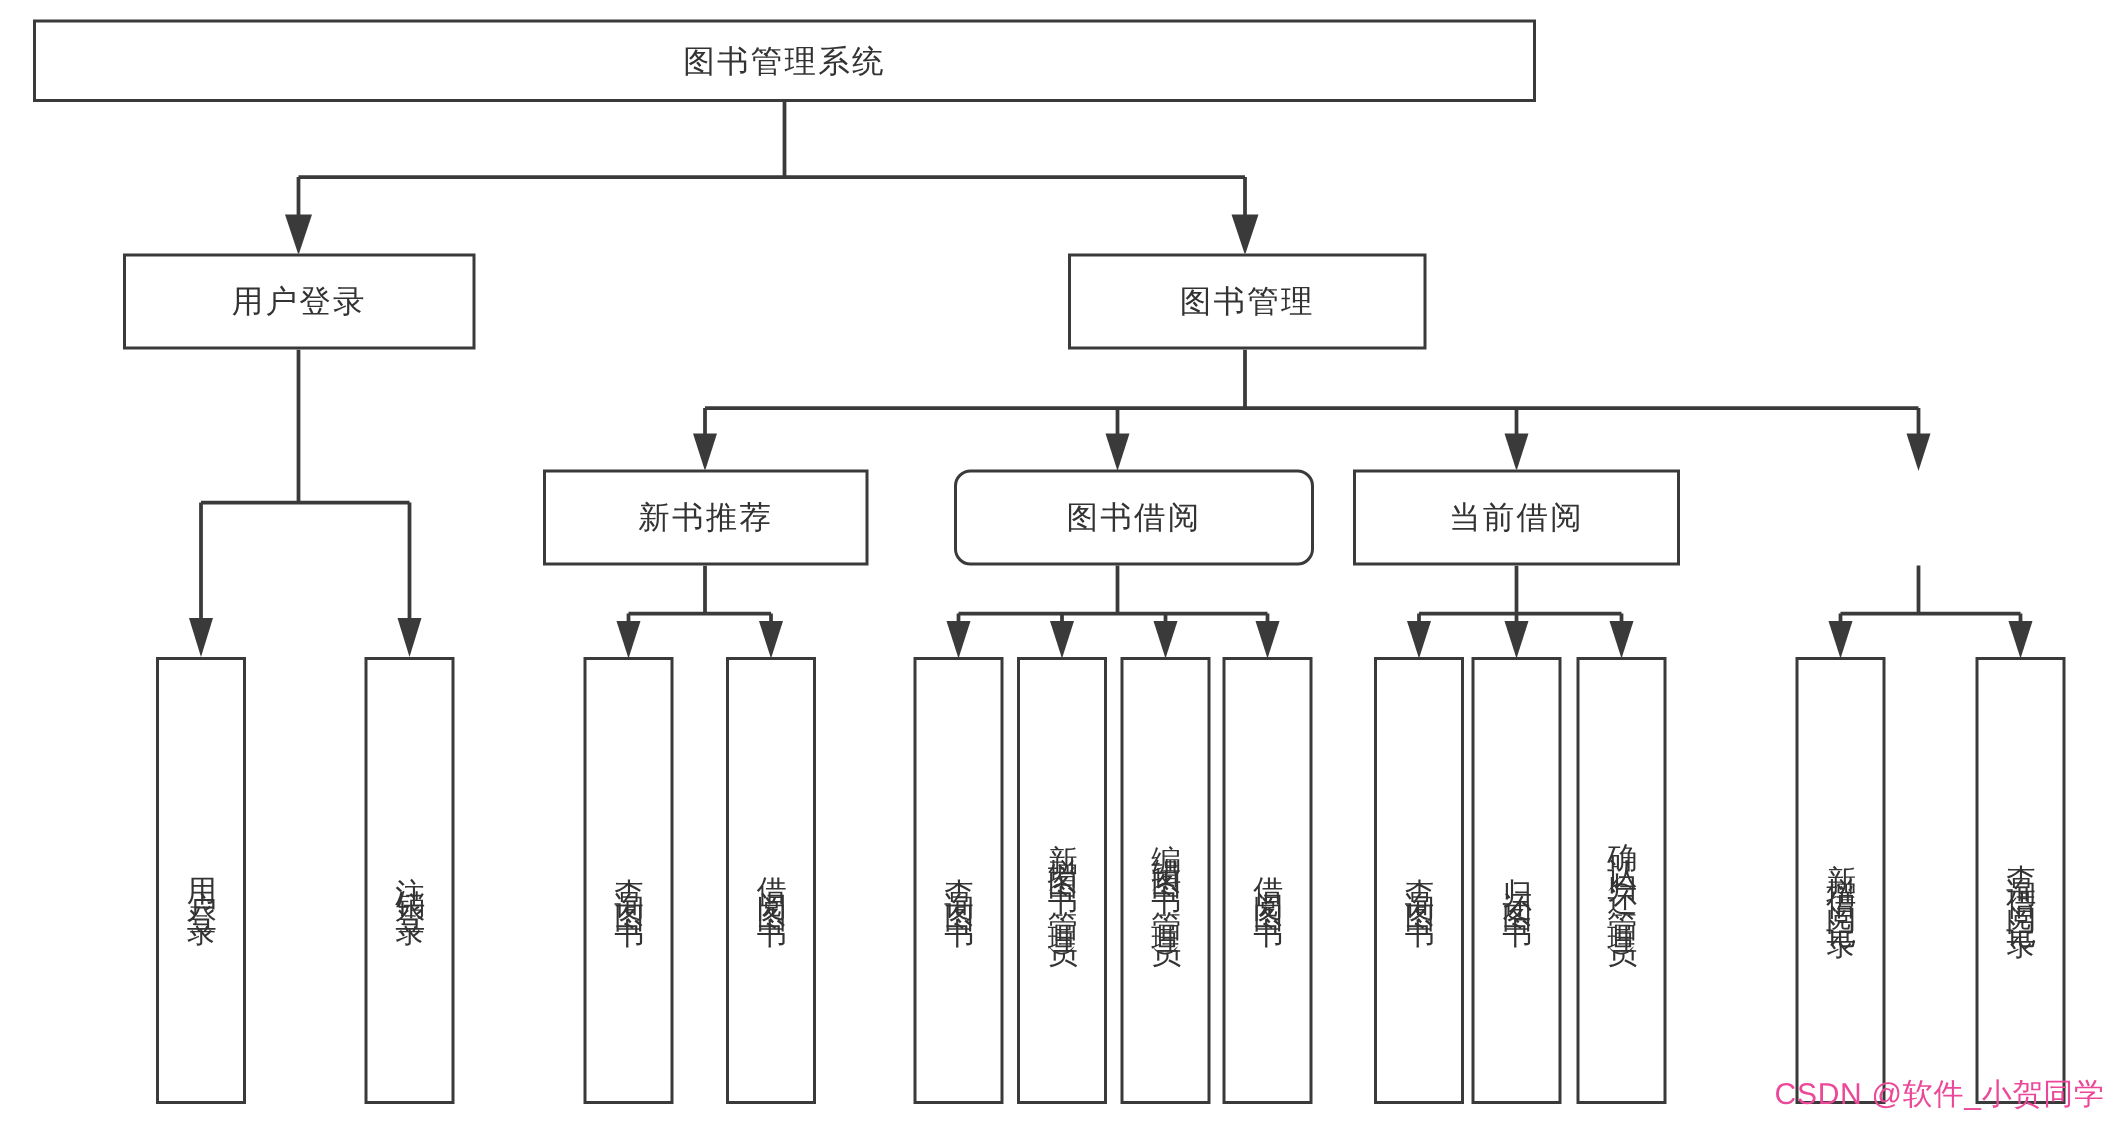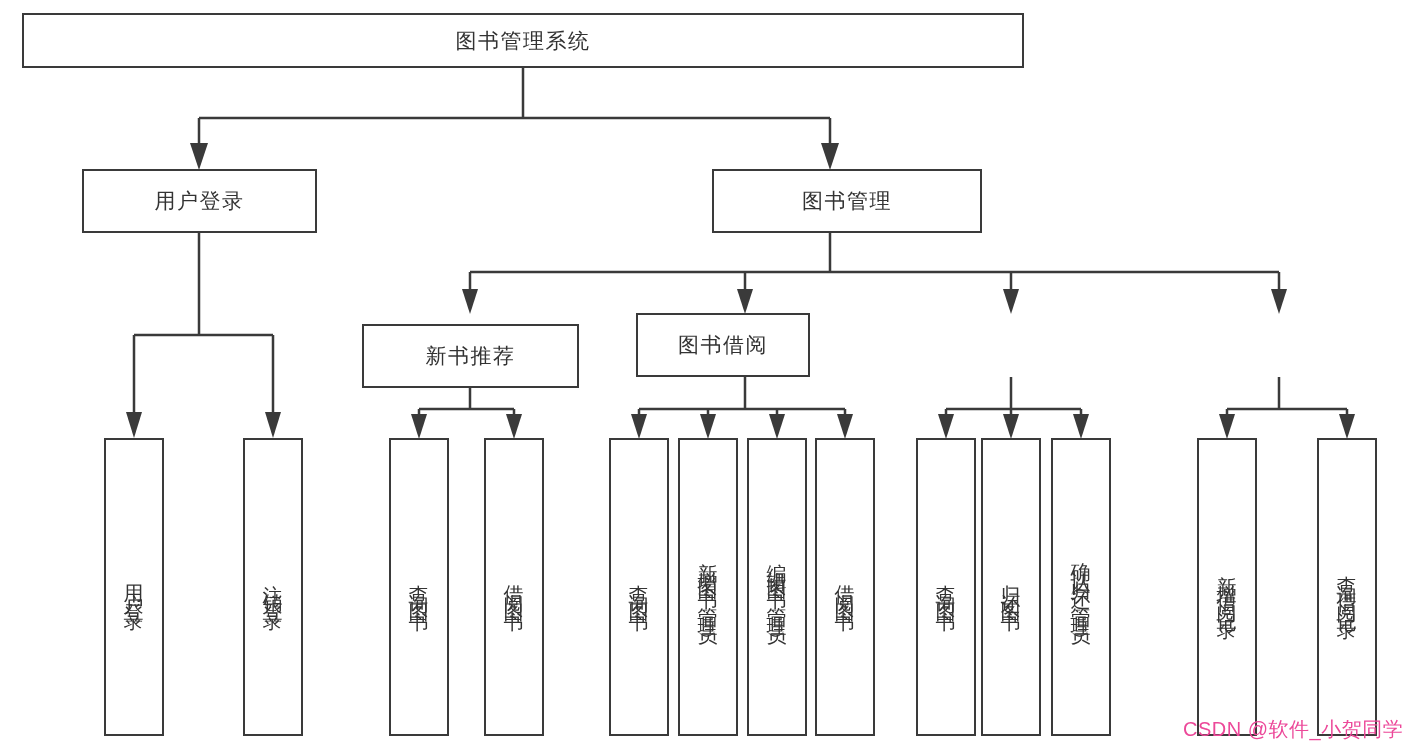--- a/index.html
+++ b/index.html
@@ -65,29 +65,32 @@
     </g>
   </svg>
 
   <div class="node hnode root" style="left:22px; top:13px; width:1002px; height:55px;">
     <span>图书管理系统</span>
   </div>
 
   <div class="node hnode" style="left:82px; top:169px; width:235px; height:64px;">
     <span>用户登录</span>
   </div>
-  <div class="node hnode" style="left:712px; top:169px; width:270px; height:64px;">
+  <div class="node hnode" style="left:712px; top:169px; width:239px; height:64px;">
     <span>图书管理</span>
   </div>
 
-  <div class="node hnode" style="left:362px; top:313px; width:217px; height:64px;margin-top:11px;">
+  <div class="node hnode" style="left:362px; top:313px; width:217px; height:64px;">
     <span>新书推荐</span>
   </div>
-  <div class="node hnode" style="left:636px; top:313px; width:174px; height:64px;">
+  <div class="node hnode" style="left:636px; top:313px; width:240px; height:64px;border-radius:11px;">
     <span>图书借阅</span>
+  </div>
+  <div class="node hnode" style="left:902px; top:313px; width:218px; height:64px;">
+    <span>当前借阅</span>
   </div>
 
   <div class="node vnode" style="left:104px; top:438px; width:60px; height:298px;">
     <span>用户登录</span>
   </div>
   <div class="node vnode" style="left:243px; top:438px; width:60px; height:298px;">
     <span>注销登录</span>
   </div>
 
   <div class="node vnode" style="left:389px; top:438px; width:60px; height:298px;">

